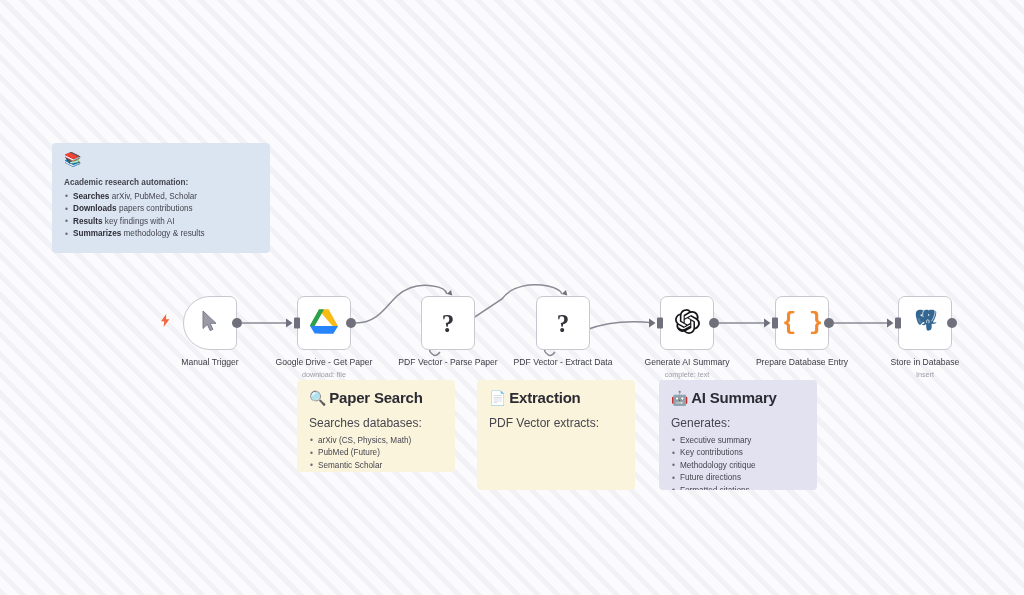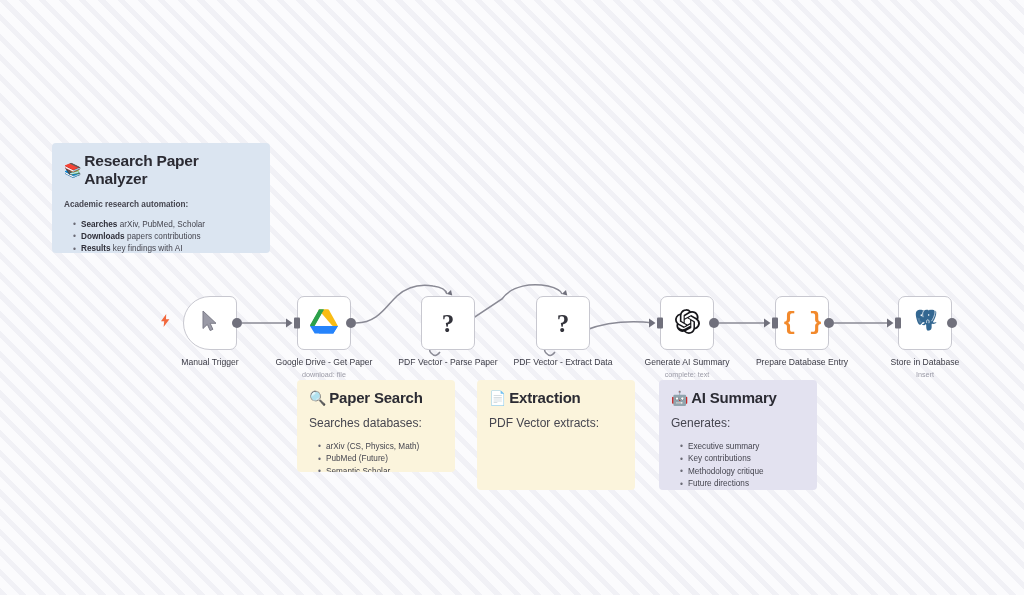--- a/index.html
+++ b/index.html
@@ -61,21 +61,21 @@
     line-height: 1;
   }
   .note-lead {
     font-size: 12px;
     color: #45454f;
     margin: 0 0 2px 0;
     line-height: 1.45;
   }
   .note-list {
     list-style: none;
-    margin: 8px;
+    margin: 0;
     padding: 0;
   }
   .note-list li {
     font-size: 8.2px;
     color: #45454f;
     line-height: 1.52;
     padding-left: 9px;
     position: relative;
   }
   .note-list li::before {
@@ -221,21 +221,20 @@
 
     <path d="M286,318.5 L292.5,323 L286,327.5 Z" fill="#70707c"></path>
     <path d="M649,318.5 L655.5,323 L649,327.5 Z" fill="#70707c"></path>
     <path d="M764,318.5 L770.5,323 L764,327.5 Z" fill="#70707c"></path>
     <path d="M887,318.5 L893.5,323 L887,327.5 Z" fill="#70707c"></path>
   </svg>
 
   <div class="note" id="note-header">
     <div class="note-title">
       <span class="note-emoji">📚</span>
-      <span>Research Paper Analyzer</span>
     </div>
     <p class="note-lead">Academic research automation:</p>
     <ul class="note-list">
       <li><b>Searches</b><span> arXiv, PubMed, Scholar</span></li>
       <li><b>Downloads</b><span> papers contributions</span></li>
       <li><b>Results</b><span> key findings with AI</span></li>
       <li><b>Summarizes</b><span> methodology &amp; results</span></li>
 
     </ul>
   </div>

